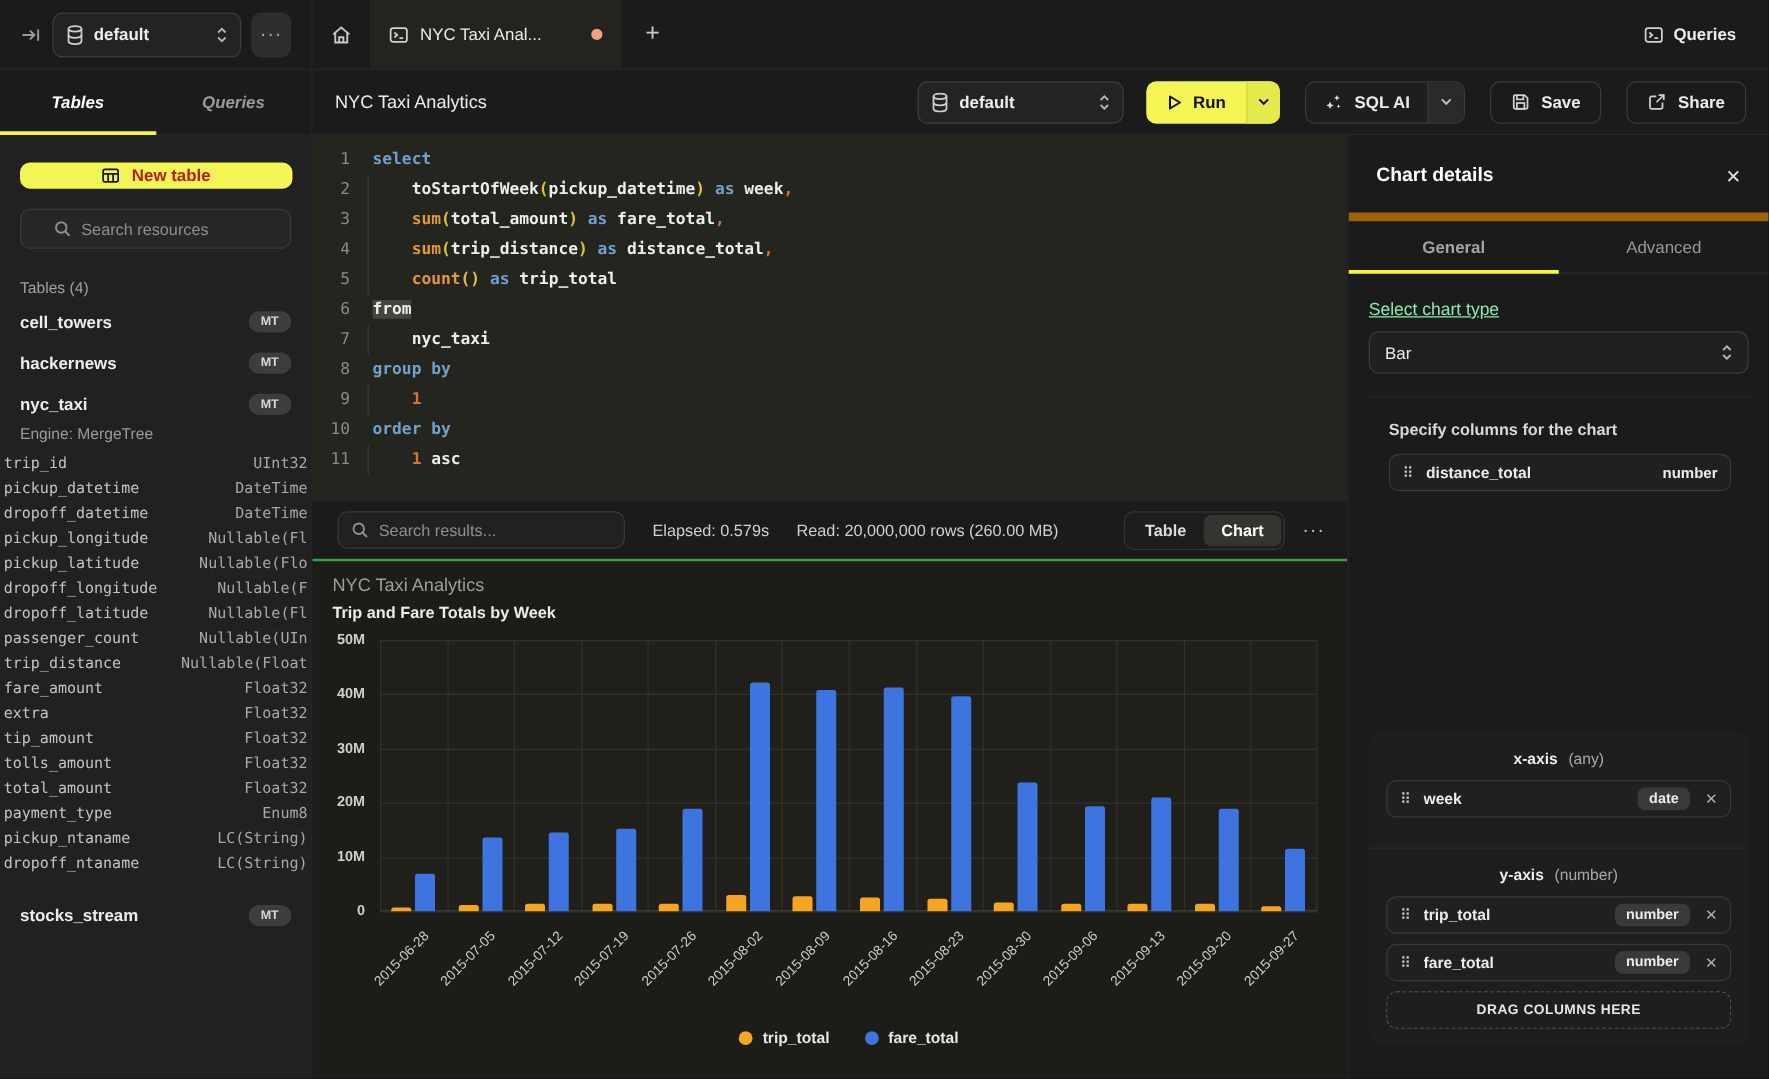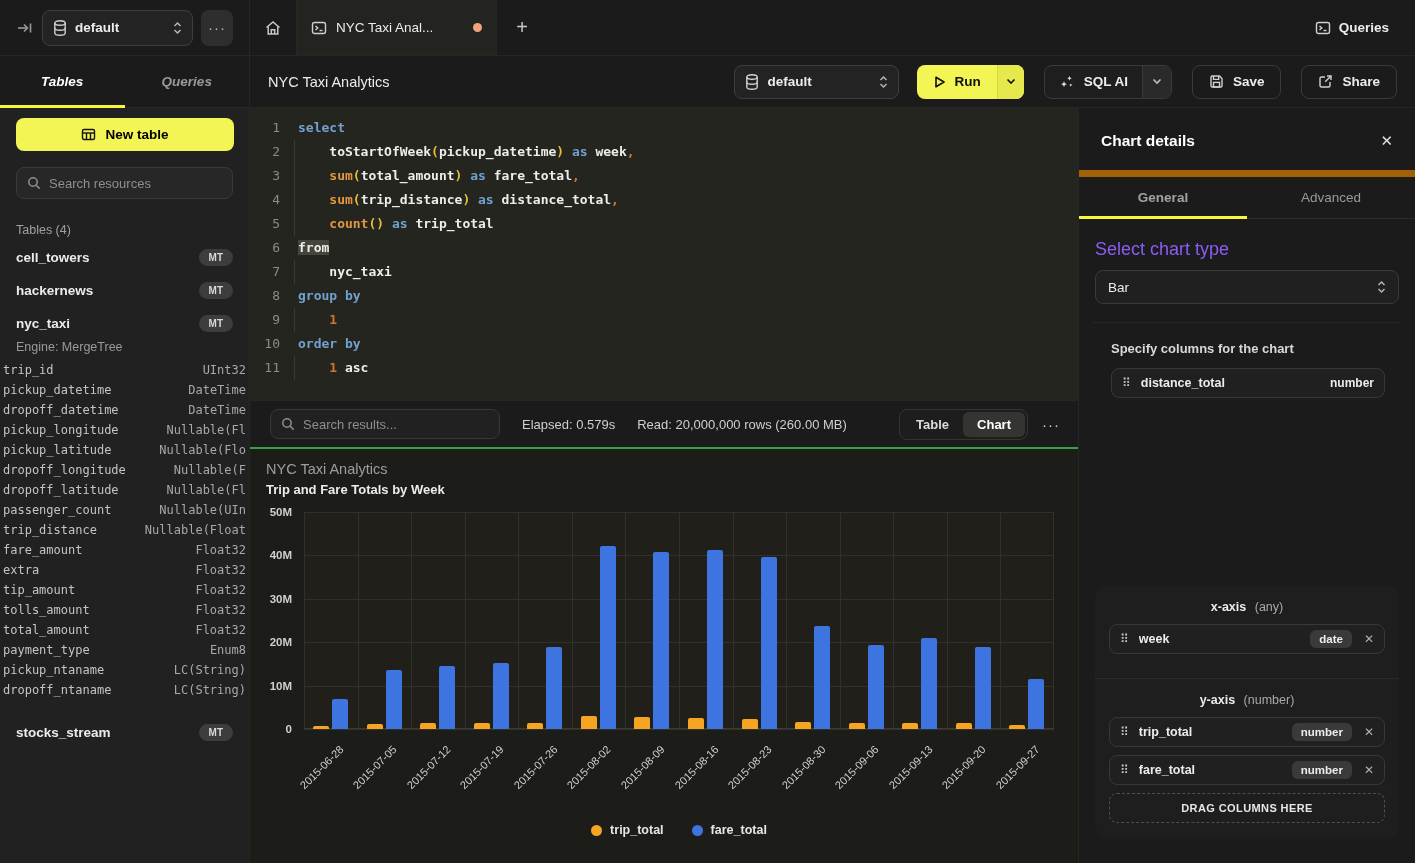--- a/index.html
+++ b/index.html
@@ -39,22 +39,22 @@
   .split-btn { height:34px; display:flex; align-items:stretch; background:#1e1e1e; border:1px solid #3a3a3a; border-radius:8px; overflow:hidden; cursor:pointer; margin-left:10px; }
   .split-main { display:flex; align-items:center; gap:9px; padding:0 14px; color:#ececec; font-size:13.5px; font-weight:bold; }
   .split-caret { display:flex; align-items:center; padding:0 9px; background:#2a2a2a; border-left:1px solid #3a3a3a; }
   .ghost-btn { height:34px; display:flex; align-items:center; gap:9px; padding:0 16px; background:none; border:1px solid #3a3a3a; border-radius:8px; color:#ececec; font-size:13.5px; font-weight:bold; cursor:pointer; margin-left:10px; }
 
   
   .body { display:flex; height:755px; }
 
   
   .sidebar { width:250px; border-right:1px solid #262626; background:#212121; overflow:hidden; }
-  .newtable-btn { display:flex; align-items:center; justify-content:center; gap:9px; margin:10px 16px 0; width:218px; height:33px; background:#f2f553; color:#000000; border:none; border-radius:8px; font-size:13.5px; font-weight:bold; cursor:pointer; }
-  .search-box { display:flex; align-items:center; gap:8px; margin:16px 16px 0; height:32px; background:#272727; border:1px solid #3a3a3a; border-radius:8px; padding:0 10px; }
+  .newtable-btn { display:flex; align-items:center; justify-content:center; gap:9px; margin:22px 16px 0; width:218px; height:21px; background:#f2f553; color:#b91c1c; border:none; border-radius:8px; font-size:13.5px; font-weight:bold; cursor:pointer; }
+  .search-box { display:flex; align-items:center; gap:8px; margin:16px 16px 0; height:32px; background:#272727; border:1px solid #3a3a3a; border-radius:8px; padding:0 26px; }
   .search-box input { flex:1; background:none; border:none; outline:none; color:#dcdcdc; font-size:13px; font-family:"Liberation Sans",sans-serif; }
   .search-box input::placeholder { color:#8f8f8f; }
   .section-label { margin:24px 16px 4px; font-size:12.5px; color:#a0a0a0; }
   .tbl-row { display:flex; align-items:center; margin:0 16px; height:33px; cursor:pointer; }
   .tbl-name { font-size:13.5px; font-weight:bold; color:#ececec; flex:1; }
   .mt-badge { background:#3d3d3d; color:#d8d8d8; font-size:10px; font-weight:bold; border-radius:10px; padding:3px 10px; }
   .engine-line { margin:0 16px 6px; font-size:12.5px; color:#9a9a9a; }
   .col-row { display:flex; margin:0 3px; height:20px; align-items:center; font-family:"DejaVu Sans Mono", monospace; font-size:12px; cursor:default; }
   .col-name { color:#c4c4c4; flex:1; white-space:nowrap; }
   .col-type { color:#a8a8a8; white-space:nowrap; }
@@ -107,21 +107,21 @@
   
   .details { width:337px; background:#1b1b1b; border-left:1px solid #262626; position:relative; }
   .details-header { display:flex; align-items:center; justify-content:space-between; padding:24px 22px 20px; border-bottom:7px solid #a16207; }
   .details-title { font-size:15.5px; font-weight:bold; color:#ffffff; }
   .close-btn { background:none; border:none; color:#e0e0e0; font-size:15px; cursor:pointer; }
   .details-tabs { display:flex; border-bottom:1px solid #2c2c2c; height:42px; }
   .d-tab { flex:1; background:none; border:none; font-size:13.5px; color:#9a9a9a; cursor:pointer; position:relative; }
   .d-tab.active { color:#a3a3a3; font-weight:bold; }
   .d-tab.active::after { content:""; position:absolute; left:0; right:0; bottom:-1px; height:3px; background:#f6f63d; }
   .details-body { padding:20px 16px 0; }
-  .field-label { font-size:18px; color:#8b5cf6; }
+  .field-label { font-size:14px; color:#86efac;text-decoration:underline; }
   .type-select { margin-top:10px; height:34px; display:flex; align-items:center; background:#202020; border:1px solid #3a3a3a; border-radius:8px; padding:0 12px; font-size:13.5px; color:#ececec; cursor:pointer; }
   .type-select .grow { flex:1; }
   .sub-divider { border-bottom:1px solid #262626; margin:18px -2px 0; }
   .cols-label { margin:18px 0 0 16px; font-size:13px; font-weight:bold; color:#d8d8d8; }
   .cols-search { display:flex; align-items:center; gap:8px; margin:12px 14px 0 16px; height:32px; background:#1f1f1f; border:1px solid #3a3a3a; border-radius:8px; padding:0 10px; }
   .cols-search input { flex:1; background:none; border:none; outline:none; color:#dcdcdc; font-size:13px; font-family:"Liberation Sans",sans-serif; }
   .cols-search input::placeholder { color:#8f8f8f; }
   .avail-list { margin:12px 14px 0 16px; }
   .chip { display:flex; align-items:center; gap:10px; height:30px; background:#202020; border:1px solid #383838; border-radius:8px; padding:0 10px; margin-bottom:8px; cursor:grab; }
   .chip-dots { color:#c8c8c8; font-size:12px; }

